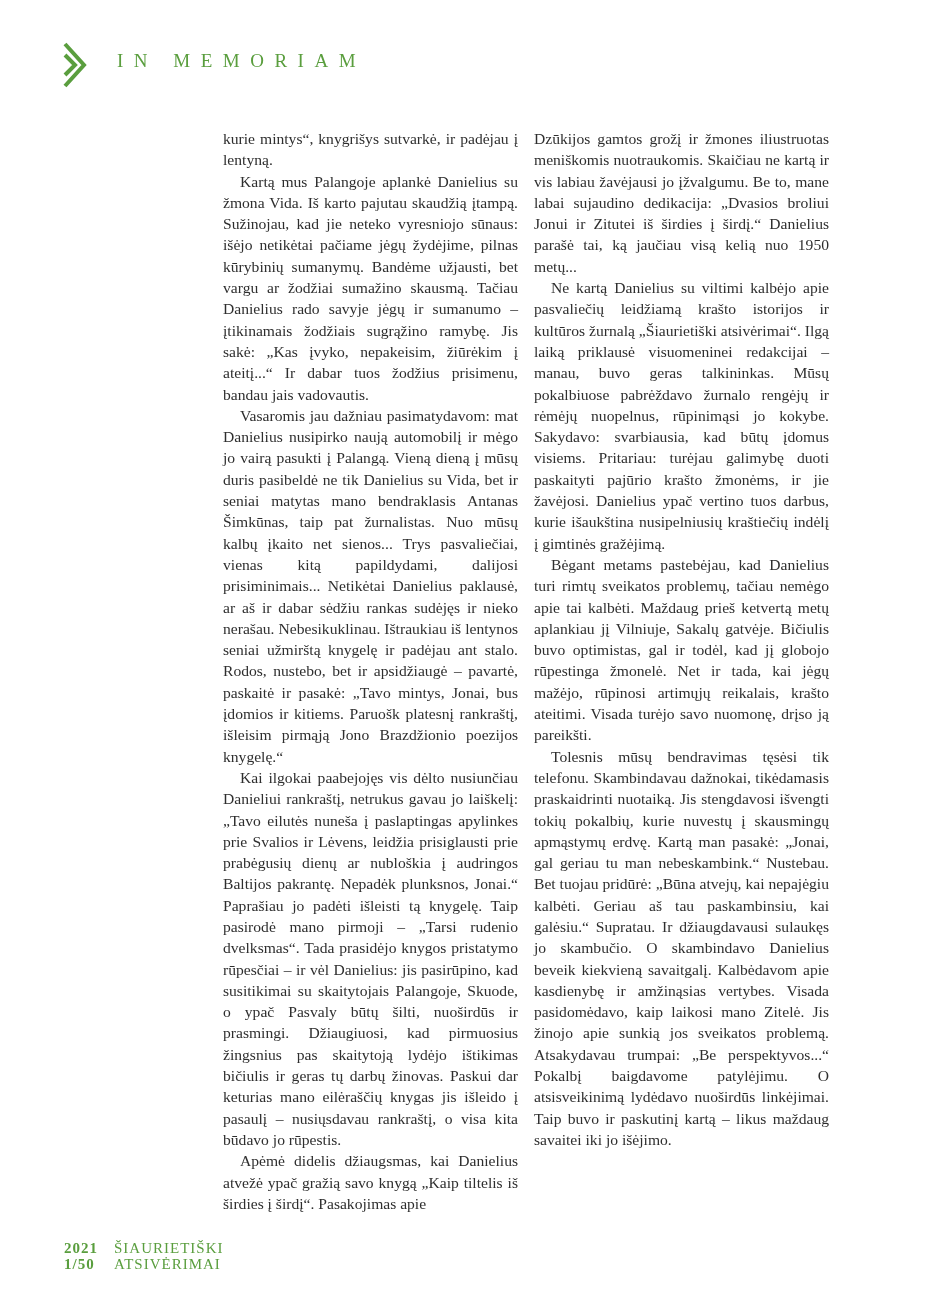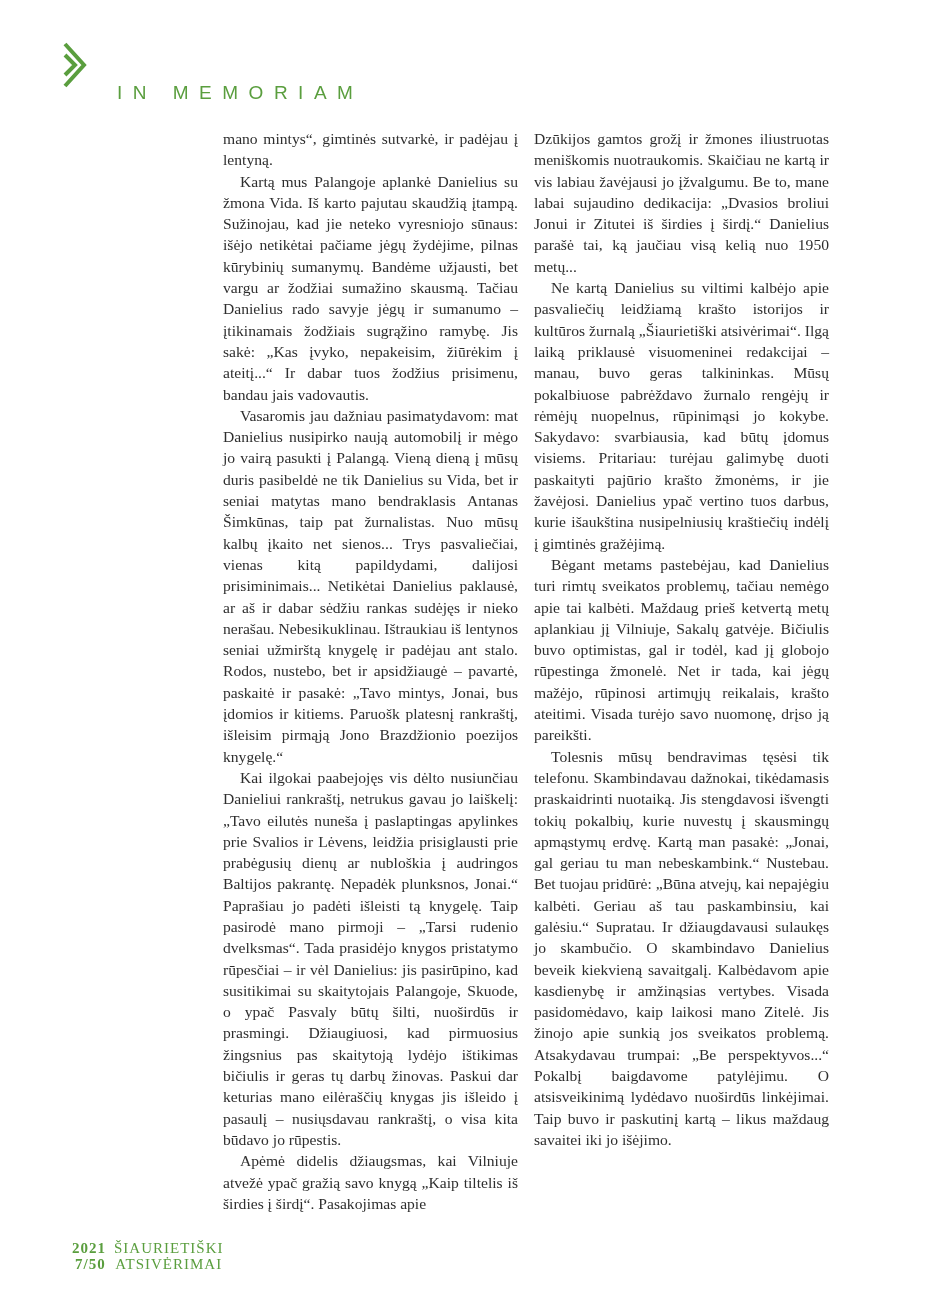--- a/index.html
+++ b/index.html
@@ -1,55 +1,55 @@
 <!DOCTYPE html>
 <html><head>
 <meta charset="utf-8">
 <style>
   html, body { margin: 0; padding: 0; background: #ffffff; }
   body { width: 931px; height: 1316px; position: relative; overflow: hidden; font-family: "DejaVu Serif", serif; }
   .header { position: absolute; left: 62px; top: 42px; height: 48px; width: 400px; }
   .chevron { position: absolute; left: 0; top: 0; width: 30px; height: 46px; }
-  .section-title { position: absolute; left: 55px; top: 8px; font-family: Liberation Sans, sans-serif; font-size: 19px; letter-spacing: 10.5px; color: #5a9e3e; white-space: nowrap; margin-top: 32px; }
+  .section-title { position: absolute; left: 55px; top: 8px; font-family: Liberation Serif, serif; font-size: 19px; letter-spacing: 10.5px; color: #5a9e3e; white-space: nowrap; }
   .column { position: absolute; top: 128px; width: 295px; font-family: "Liberation Serif", serif; font-size: 15.6px; line-height: 21.3px; color: #2e2e2e; text-align: justify; hyphens: manual; }
   .col-left { left: 223px; }
   .col-right { left: 534px; }
   .column p { margin: 0; text-indent: 17px; }
   .column p.cont { text-indent: 0; }
-  .footer { position: absolute; left: 64px; top: 1240px; font-family: "Liberation Serif", serif; font-size: 15px; line-height: 16px; color: #5a9e3e; text-align: center; }
+  .footer { position: absolute; left: 64px; top: 1240px; font-family: "Liberation Serif", serif; font-size: 15px; line-height: 16px; color: #5a9e3e; }
   .footer .row { white-space: nowrap; }
   .footer .num { font-weight: bold; display: inline-block; width: 50px; letter-spacing: 1px; }
   .footer .mag { letter-spacing: 1px; }
 </style>
 </head>
 <body>
 
 <div class="header">
   <svg class="chevron" viewBox="0 0 30 46">
     <polyline points="3,2 22,23 3,44" fill="none" stroke="#5a9e3e" stroke-width="4"></polyline>
     <polyline points="3,13 13,23 3,33" fill="none" stroke="#5a9e3e" stroke-width="4"></polyline>
   </svg>
   <div class="section-title">IN MEMORIAM</div>
 </div>
 
 <div class="column col-left">
-  <p class="cont">mano mintys“, gimtinės sutvarkė, ir padėjau į lentyną.</p>
+  <p class="cont">kurie mintys“, knygrišys sutvarkė, ir padėjau į lentyną.</p>
   <p>Kartą mus Palangoje aplankė Danielius su žmona Vida. Iš karto pajutau skaudžią įtampą. Sužinojau, kad jie neteko vyresniojo sūnaus: išėjo netikėtai pačiame jėgų žydėjime, pilnas kūrybinių sumanymų. Bandėme užjausti, bet vargu ar žodžiai sumažino skausmą. Tačiau Danielius rado savyje jėgų ir sumanumo – įtikinamais žodžiais sugrąžino ramybę. Jis sakė: „Kas įvyko, nepakeisim, žiūrėkim į ateitį...“ Ir dabar tuos žodžius prisimenu, bandau jais vadovautis.</p>
   <p>Vasaromis jau dažniau pasimatydavom: mat Danielius nusipirko naują automobilį ir mėgo jo vairą pasukti į Palangą. Vieną dieną į mūsų duris pasibeldė ne tik Danielius su Vida, bet ir seniai matytas mano bendraklasis Antanas Šimkūnas, taip pat žurnalistas. Nuo mūsų kalbų įkaito net sienos... Trys pasvaliečiai, vienas kitą papildydami, dalijosi prisiminimais... Netikėtai Danielius paklausė, ar aš ir dabar sėdžiu rankas sudėjęs ir nieko nerašau. Nebesikuklinau. Ištraukiau iš lentynos seniai užmirštą knygelę ir padėjau ant stalo. Rodos, nustebo, bet ir apsidžiaugė – pavartė, paskaitė ir pasakė: „Tavo mintys, Jonai, bus įdomios ir kitiems. Paruošk platesnį rankraštį, išleisim pirmąją Jono Brazdžionio poezijos knygelę.“</p>
   <p>Kai ilgokai paabejojęs vis dėlto nusiunčiau Danieliui rankraštį, netrukus gavau jo laiškelį: „Tavo eilutės nuneša į paslaptingas apylinkes prie Svalios ir Lėvens, leidžia prisiglausti prie prabėgusių dienų ar nubloškia į audringos Baltijos pakrantę. Nepadėk plunksnos, Jonai.“ Paprašiau jo padėti išleisti tą knygelę. Taip pasirodė mano pirmoji – „Tarsi rudenio dvelksmas“. Tada prasidėjo knygos pristatymo rūpesčiai – ir vėl Danielius: jis pasirūpino, kad susitikimai su skaitytojais Palangoje, Skuode, o ypač Pasvaly būtų šilti, nuoširdūs ir prasmingi. Džiaugiuosi, kad pirmuosius žingsnius pas skaitytoją lydėjo ištikimas bičiulis ir geras tų darbų žinovas. Paskui dar keturias mano eilėraščių knygas jis išleido į pasaulį – nusiųsdavau rankraštį, o visa kita būdavo jo rūpestis.</p>
-  <p>Apėmė didelis džiaugsmas, kai Vilniuje atvežė ypač gražią savo knygą „Kaip tiltelis iš širdies į širdį“. Pasakojimas apie</p>
+  <p>Apėmė didelis džiaugsmas, kai Danielius atvežė ypač gražią savo knygą „Kaip tiltelis iš širdies į širdį“. Pasakojimas apie</p>
 </div>
 
 <div class="column col-right">
   <p class="cont">Dzūkijos gamtos grožį ir žmones iliustruotas meniškomis nuotraukomis. Skaičiau ne kartą ir vis labiau žavėjausi jo įžvalgumu. Be to, mane labai sujaudino dedikacija: „Dvasios broliui Jonui ir Zitutei iš širdies į širdį.“ Danielius parašė tai, ką jaučiau visą kelią nuo 1950 metų...</p>
   <p>Ne kartą Danielius su viltimi kalbėjo apie pasvaliečių leidžiamą krašto istorijos ir kultūros žurnalą „Šiaurietiški atsivėrimai“. Ilgą laiką priklausė visuomeninei redakcijai – manau, buvo geras talkininkas. Mūsų pokalbiuose pabrėždavo žurnalo rengėjų ir rėmėjų nuopelnus, rūpinimąsi jo kokybe. Sakydavo: svarbiausia, kad būtų įdomus visiems. Pritariau: turėjau galimybę duoti paskaityti pajūrio krašto žmonėms, ir jie žavėjosi. Danielius ypač vertino tuos darbus, kurie išaukština nusipelniusių kraštiečių indėlį į gimtinės gražėjimą.</p>
   <p>Bėgant metams pastebėjau, kad Danielius turi rimtų sveikatos problemų, tačiau nemėgo apie tai kalbėti. Maždaug prieš ketvertą metų aplankiau jį Vilniuje, Sakalų gatvėje. Bičiulis buvo optimistas, gal ir todėl, kad jį globojo rūpestinga žmonelė. Net ir tada, kai jėgų mažėjo, rūpinosi artimųjų reikalais, krašto ateitimi. Visada turėjo savo nuomonę, drįso ją pareikšti.</p>
   <p>Tolesnis mūsų bendravimas tęsėsi tik telefonu. Skambindavau dažnokai, tikėdamasis praskaidrinti nuotaiką. Jis stengdavosi išvengti tokių pokalbių, kurie nuvestų į skausmingų apmąstymų erdvę. Kartą man pasakė: „Jonai, gal geriau tu man nebeskambink.“ Nustebau. Bet tuojau pridūrė: „Būna atvejų, kai nepajėgiu kalbėti. Geriau aš tau paskambinsiu, kai galėsiu.“ Supratau. Ir džiaugdavausi sulaukęs jo skambučio. O skambindavo Danielius beveik kiekvieną savaitgalį. Kalbėdavom apie kasdienybę ir amžinąsias vertybes. Visada pasidomėdavo, kaip laikosi mano Zitelė. Jis žinojo apie sunkią jos sveikatos problemą. Atsakydavau trumpai: „Be perspektyvos...“ Pokalbį baigdavome patylėjimu. O atsisveikinimą lydėdavo nuoširdūs linkėjimai. Taip buvo ir paskutinį kartą – likus maždaug savaitei iki jo išėjimo.</p>
 </div>
 
 <div class="footer">
   <div class="row">
     <span class="num">2021</span><span class="mag">ŠIAURIETIŠKI</span>
   </div>
   <div class="row">
-    <span class="num">7/50</span><span class="mag">ATSIVĖRIMAI</span>
+    <span class="num">1/50</span><span class="mag">ATSIVĖRIMAI</span>
   </div>
 </div>
 
 </body></html>

